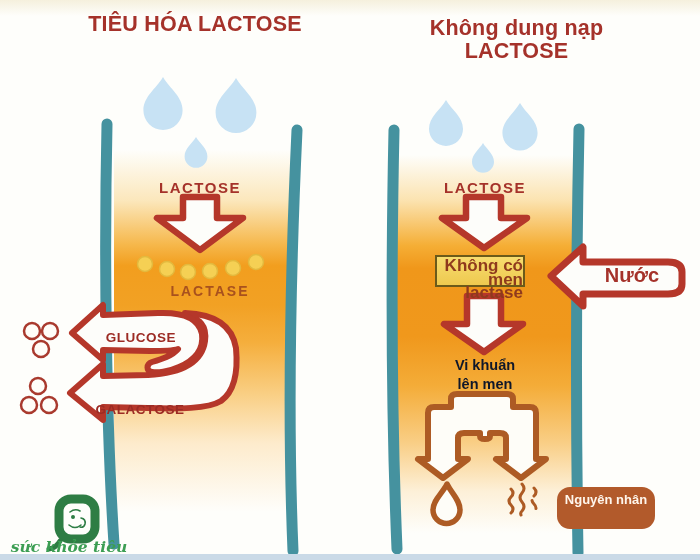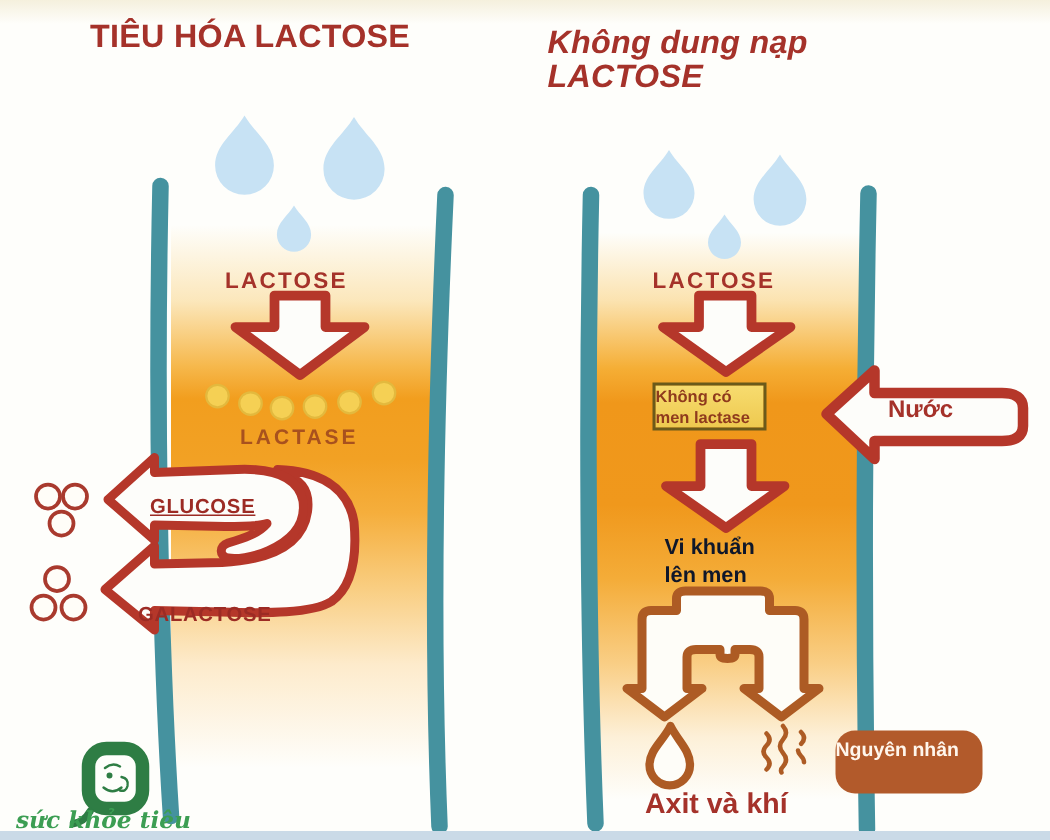--- a/index.html
+++ b/index.html
@@ -48,41 +48,41 @@
       #F0981C 48%,
       #F4AC38 61%,
       #F9CE85 76%,
       #FDF0D8 89%,
       rgba(255,255,255,0) 100%);
   }
   .topband{left:0;top:0;width:700px;height:16px;
     background:linear-gradient(180deg,#F5F0DD, rgba(255,255,255,0));}
   .bottomstrip{left:0;top:554px;width:700px;height:6px;background:#CADAE7;}
   svg.art{position:absolute;left:0;top:0;}
-  .txt{position:absolute;color:var(--text-red);font-weight:bold;line-height:1.08;}
+  .txt{position:absolute;color:var(--text-red);font-weight:bold;text-align:center;line-height:1.08;}
   .title{font-size:21.5px;letter-spacing:.2px;}
   .small-label{font-size:15px;letter-spacing:1.5px;}
   .sugar-label{font-size:13.5px;letter-spacing:.5px;color:var(--deep-red);}
   .lactase{font-size:14px;letter-spacing:2px;color:var(--lactase-brown);}
   .ferment{font-size:14.5px;line-height:18.5px;color:#0f172a;}
   .acid{font-size:19px;}
-  .nuoc{font-size:16px;}
+  .nuoc{font-size:20px;}
   .yellow-box{
-    left:435px;top:255px;width:76px;height:32px;
+    left:435px;top:255px;width:90px;height:32px;
     background:linear-gradient(180deg,#F7DC6F,#EEC94F);
     border:2px solid var(--box-yellow-border);
     box-sizing:border-box;
-    color:#8F3A1D;font-weight:bold;font-size:11px;line-height:13.5px;
-    text-align:left;padding-top:2px;
+    color:#8F3A1D;font-weight:bold;font-size:17px;line-height:13.5px;
+    text-align:right;padding-top:2px;
   }
   .rust-box{
     left:557px;top:487px;width:98px;height:42px;
     background:var(--rust);border-radius:13px;
     color:#FFF6EC;font-weight:bold;font-size:13px;line-height:17px;
-    text-align:left;padding-top:4px;box-sizing:border-box;
+    text-align:center;padding-top:4px;box-sizing:border-box;
   }
   .logo-text{
     left:2px;top:537px;width:134px;text-align:center;
     color:var(--logo-text-green);
     font-family:"DejaVu Serif", serif;font-style:italic;font-weight:bold;
     font-size:15.5px;
   }
 </style>
 </head>
 <body>
@@ -183,45 +183,44 @@
         <circle cx="73" cy="517" r="1.2" fill="#2E7D44"></circle>
         <path d="M 69 525 q 6 5 12 0"></path>
         <path d="M 81 518 q 5 1 4 6 q -1 4 -5 3"></path>
       </g>
     </g>
   </svg>
 
   <div class="txt title abs" style="left:60px;top:13px;width:270px;">
     <div>TIÊU HÓA LACTOSE</div>
   </div>
-  <div class="txt title abs" style="left:365px;top:17px;width:225px;font-style:italic;">
+  <div class="txt title abs" style="left:404px;top:17px;width:225px;">
     <div>Không dung nạp</div>
     <div>LACTOSE</div>
   </div>
 
   <div class="txt small-label abs" style="left:150px;top:180px;width:100px;">LACTOSE</div>
   <div class="txt lactase abs" style="left:160px;top:284px;width:100px;">LACTASE</div>
-  <div class="txt sugar-label abs" style="left:100px;top:331px;width:82px;text-decoration:underline;">GLUCOSE</div>
+  <div class="txt sugar-label abs" style="left:100px;top:331px;width:82px;">GLUCOSE</div>
   <div class="txt sugar-label abs" style="left:92px;top:381px;width:96px;margin-top:22px;">GALACTOSE</div>
 
   <div class="txt small-label abs" style="left:435px;top:180px;width:100px;">LACTOSE</div>
 
   <div class="yellow-box abs">
     <div>Không có</div>
     <div>men lactase</div>
   </div>
 
   <div class="txt nuoc abs" style="left:592px;top:265px;width:80px;">Nước</div>
 
   <div class="txt ferment abs" style="left:443px;top:356px;width:84px;">
     <div>Vi khuẩn</div>
     <div>lên men</div>
   </div>
 
-  <div class="txt acid abs" style="left:430px;top:527px;width:120px;">Axit và khí</div>
 
   <div class="rust-box abs">
     <div>Nguyên nhân</div>
   </div>
 
   <div class="logo-text abs">sức khỏe tiêu hóa</div>
 
   <div class="abs bottomstrip"></div>
 </div>
 

